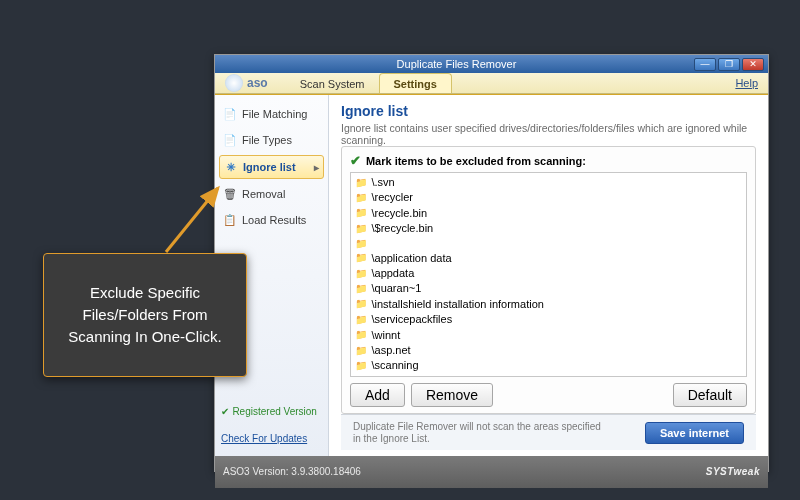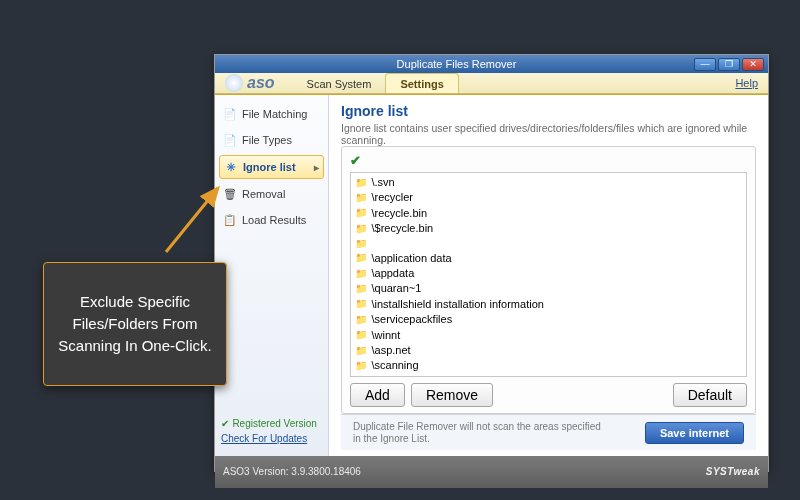--- a/index.html
+++ b/index.html
@@ -52,22 +52,22 @@
     align-items: flex-end;
     padding: 0 10px;
   }
   .brandbar .logo {
     width: 18px; height: 18px; border-radius: 50%;
     background: radial-gradient(#fff,#d8e6f5 60%,#9bb6d0);
     margin-right: 4px;
     align-self: center;
   }
   .brandbar .brand {
-    font-style: italic; font-weight: bold; color: #5b7aa8;
-    font-size: 16px; align-self: center; margin-right: 18px;
+    font-weight: bold; color: #5b7aa8;
+    font-size: 12px; align-self: center; margin-right: 18px;
   }
   .tab {
     padding: 4px 14px 3px;
     font-size: 11px;
     color: #333;
     cursor: pointer;
   }
   .tab.active {
     background: #fff6cb;
     border: 1px solid #d5c36a;
@@ -119,21 +119,21 @@
   }
   .side-item.active::after {
     content: "▸"; margin-left: auto; color: #6b6b6b; font-size: 10px;
   }
   .sidebar-bottom {
     margin-top: auto;
     padding: 4px 2px;
     font-size: 10px;
   }
   .registered { color: #2e8a2e; display: flex; align-items: center; gap: 3px; }
-  .checkupd { color: #1a4f9c; text-decoration: underline; cursor: pointer; margin-top: 4px; display: block; }
+  .checkupd { color: #1a4f9c; text-decoration: underline; cursor: pointer; margin-top: 16px; display: block; }
   
   .content {
     flex: 1;
     padding: 8px 12px 6px;
     display: flex;
     flex-direction: column;
     background: #fff;
   }
   .content h1 { font-size: 14px; color: #1a4f9c; margin-bottom: 3px; }
   .content .desc { font-size: 10.5px; color: #6b6b6b; margin-bottom: 0; }
@@ -194,22 +194,22 @@
     color: #e8e8e8;
     font-size: 10px;
     display: flex;
     align-items: center;
     padding: 16px 8px;
   }
   .statusbar .tweak { margin-left: auto; font-style: italic; font-weight: bold; letter-spacing: 0.5px; color: #f0f0f0; }
   
   .callout {
     position: absolute;
-    left: 43px; top: 262px;
-    width: 184px; height: 124px;
+    left: 43px; top: 253px;
+    width: 204px; height: 124px;
     background: #3b3b3b;
     border: 1px solid #e09b2b;
     border-radius: 4px;
     color: #fff;
     font-size: 15px;
     line-height: 1.45;
     text-align: center;
     display: flex; align-items: center; justify-content: center;
     padding: 10px 12px;
     box-shadow: 0 3px 10px rgba(0,0,0,0.5);
@@ -273,20 +273,21 @@
         </div>
         <a class="checkupd">Check For Updates</a>
       </div>
     </div>
     <div class="content">
       <h1>Ignore list</h1>
       <div class="desc">Ignore list contains user specified drives/directories/folders/files which are ignored while scanning.</div>
       <div class="panel">
         <div class="panel-head">
           <span class="check">✔</span>
+          <span>Mark items to be excluded from scanning:</span>
         </div>
         <div class="listbox" id="listbox">
             <div class="li">
               <span class="fi">📁</span>
               <span>\.svn</span>
             </div>
             <div class="li">
               <span class="fi">📁</span>
               <span>\recycler</span>
             </div>

